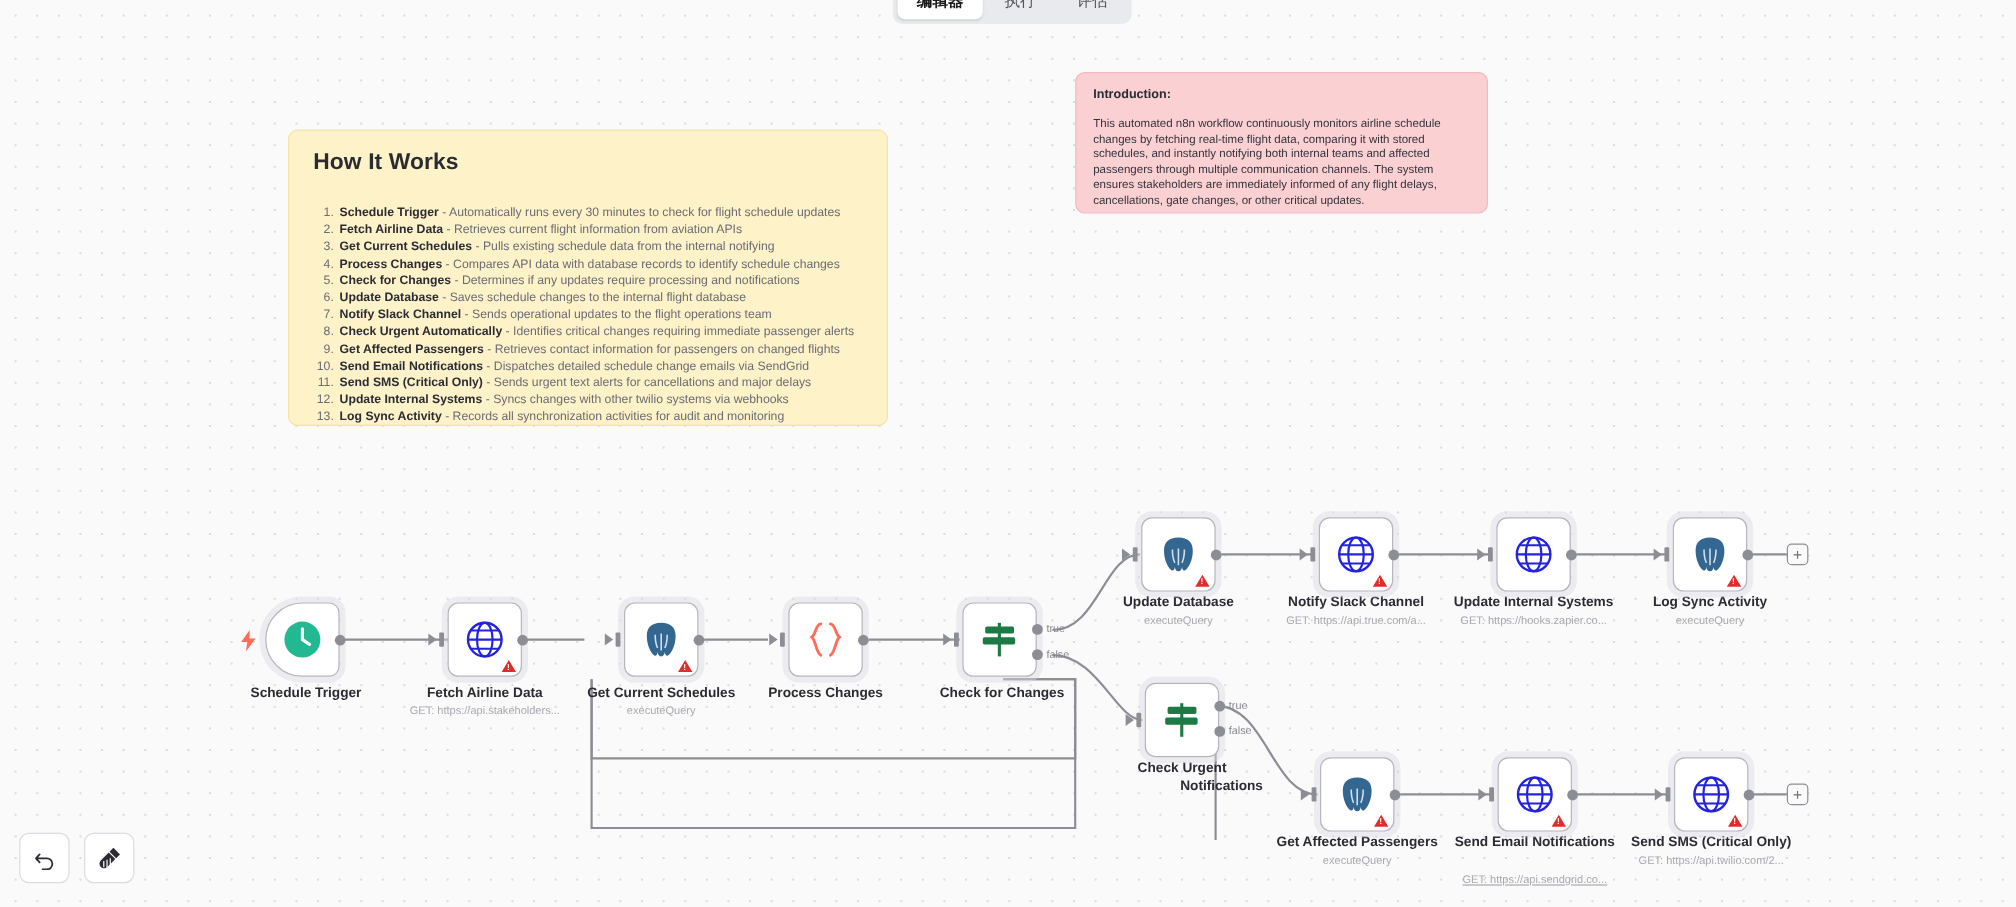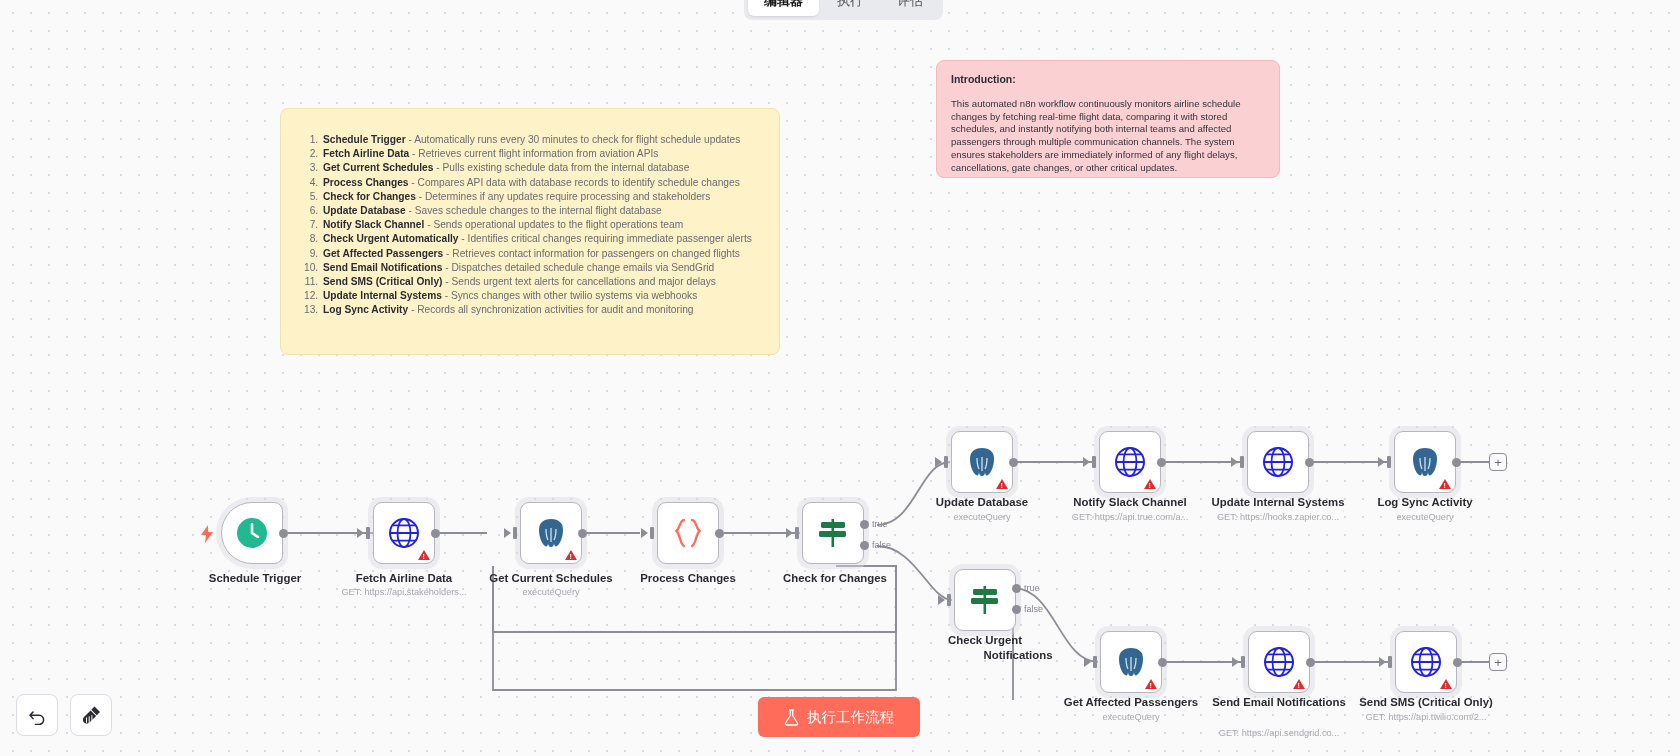--- a/index.html
+++ b/index.html
@@ -29,21 +29,21 @@
     height: 30px; padding: 0 16px;
     display: flex; align-items: center; justify-content: center;
     font-size: 13px; color: #55555c; border-radius: 6px;
     white-space: nowrap;
   }
   .tab.active { background: #ffffff; color: #1a1a1a; font-weight: 600;
     box-shadow: 0 1px 2px rgba(0,0,0,.10); }
 
   
   .sticky {
-    position: absolute; border-radius: 8px; margin-left: 40px;
+    position: absolute; border-radius: 8px;
   }
   #note-how {
     left: 240px; top: 108px; width: 500px; height: 247px;
     background: #fdf2c8; border: 1px solid #f2e4a8;
   }
   #note-how h2 {
     font-size: 19px; color: #2b2b33; font-weight: 700;
     margin: 16px 0 0 20px; letter-spacing: .1px;
   }
   #note-how ol {
@@ -140,26 +140,27 @@
 
 <div id="canvas">
 
   <div id="tabbar">
     <div class="tab active">编辑器</div>
     <div class="tab">执行</div>
     <div class="tab">评估</div>
   </div>
 
   <div class="sticky" id="note-how">
+    <h2>How It Works</h2>
     <ol>
       <li><b>Schedule Trigger</b><span> - Automatically runs every 30 minutes to check for flight schedule updates</span></li>
       <li><b>Fetch Airline Data</b><span> - Retrieves current flight information from aviation APIs</span></li>
-      <li><b>Get Current Schedules</b><span> - Pulls existing schedule data from the internal database</span></li>
+      <li><b>Get Current Schedules</b><span> - Pulls existing schedule data from the internal notifying</span></li>
       <li><b>Process Changes</b><span> - Compares API data with database records to identify schedule changes</span></li>
-      <li><b>Check for Changes</b><span> - Determines if any updates require processing and stakeholders</span></li>
+      <li><b>Check for Changes</b><span> - Determines if any updates require processing and notifications</span></li>
       <li><b>Update Database</b><span> - Saves schedule changes to the internal flight database</span></li>
       <li><b>Notify Slack Channel</b><span> - Sends operational updates to the flight operations team</span></li>
       <li><b>Check Urgent Automatically</b><span> - Identifies critical changes requiring immediate passenger alerts</span></li>
       <li><b>Get Affected Passengers</b><span> - Retrieves contact information for passengers on changed flights</span></li>
       <li><b>Send Email Notifications</b><span> - Dispatches detailed schedule change emails via SendGrid</span></li>
       <li><b>Send SMS (Critical Only)</b><span> - Sends urgent text alerts for cancellations and major delays</span></li>
       <li><b>Update Internal Systems</b><span> - Syncs changes with other twilio systems via webhooks</span></li>
       <li><b>Log Sync Activity</b><span> - Records all synchronization activities for audit and monitoring</span></li>
     </ol>
   </div>
@@ -357,46 +358,38 @@
     <svg width="32" height="32" viewBox="0 0 32 32">
         <circle cx="16" cy="16" r="14" stroke="#2323dd" stroke-width="2" fill="none"></circle>
         <ellipse cx="16" cy="16" rx="6.5" ry="14" stroke="#2323dd" stroke-width="1.8" fill="none"></ellipse>
         <path d="M2.3 16 H29.7 M4.6 8.4 H27.4 M4.6 23.6 H27.4" stroke="#2323dd" stroke-width="1.8" fill="none"></path>
       </svg>
     <div class="warn"></div>
   </div>
   <div class="inbar" style="left:1241px;top:656px;"></div>
   <div class="inarrow" style="left:1232px;top:657px;"></div>
   <div class="nlabel" style="left:1184px;top:696px;">Send Email Notifications</div>
-  <div class="nsub" style="left:1184px;top:728px;">GET: https://api.sendgrid.co...</div>
+  <div class="nsub" style="left:1184px;top:728px;text-decoration:underline;">GET: https://api.sendgrid.co...</div>
   <div class="dot" style="left:1306px;top:658px;"></div>
 
   <div class="node" style="left:1395px;top:631px;">
     <svg width="32" height="32" viewBox="0 0 32 32">
         <circle cx="16" cy="16" r="14" stroke="#2323dd" stroke-width="2" fill="none"></circle>
         <ellipse cx="16" cy="16" rx="6.5" ry="14" stroke="#2323dd" stroke-width="1.8" fill="none"></ellipse>
         <path d="M2.3 16 H29.7 M4.6 8.4 H27.4 M4.6 23.6 H27.4" stroke="#2323dd" stroke-width="1.8" fill="none"></path>
       </svg>
     <div class="warn"></div>
   </div>
   <div class="inbar" style="left:1388px;top:656px;"></div>
   <div class="inarrow" style="left:1379px;top:657px;"></div>
   <div class="nlabel" style="left:1331px;top:696px;">Send SMS (Critical Only)</div>
   <div class="nsub" style="left:1331px;top:712px;">GET: https://api.twilio.com/2...</div>
   <div class="dot" style="left:1453px;top:658px;"></div>
   <div class="plusbtn" style="left:1489px;top:653px;">+</div>
 
-  <button id="exec">
-    <span>
-      <svg width="15" height="17" viewBox="0 0 15 17">
-          <path d="M5.5 1 L9.5 1 M6.3 1 L6.3 6.5 L1.6 14 A1.4 1.4 0 0 0 2.8 16 L12.2 16 A1.4 1.4 0 0 0 13.4 14 L8.7 6.5 L8.7 1" stroke="#fff" stroke-width="1.3" fill="none" stroke-linecap="round" stroke-linejoin="round"></path>
-        </svg>
-    </span>
-    <span>执行工作流程</span>
-  </button>
 
   <div class="tbtn" style="left:16px;top:694px;">
     <span>
       <svg width="19" height="19" viewBox="0 0 19 19">
           <path d="M5 6 L2 9.3 L5 12.6 M2.4 9.3 L11 9.3 A4.6 4.6 0 0 1 11 18.5 L7.5 18.5" stroke="#2b2b33" stroke-width="1.5" fill="none" stroke-linecap="round" stroke-linejoin="round"></path>
         </svg>
     </span>
   </div>
   <div class="tbtn" style="left:70px;top:694px;">
     <span>

